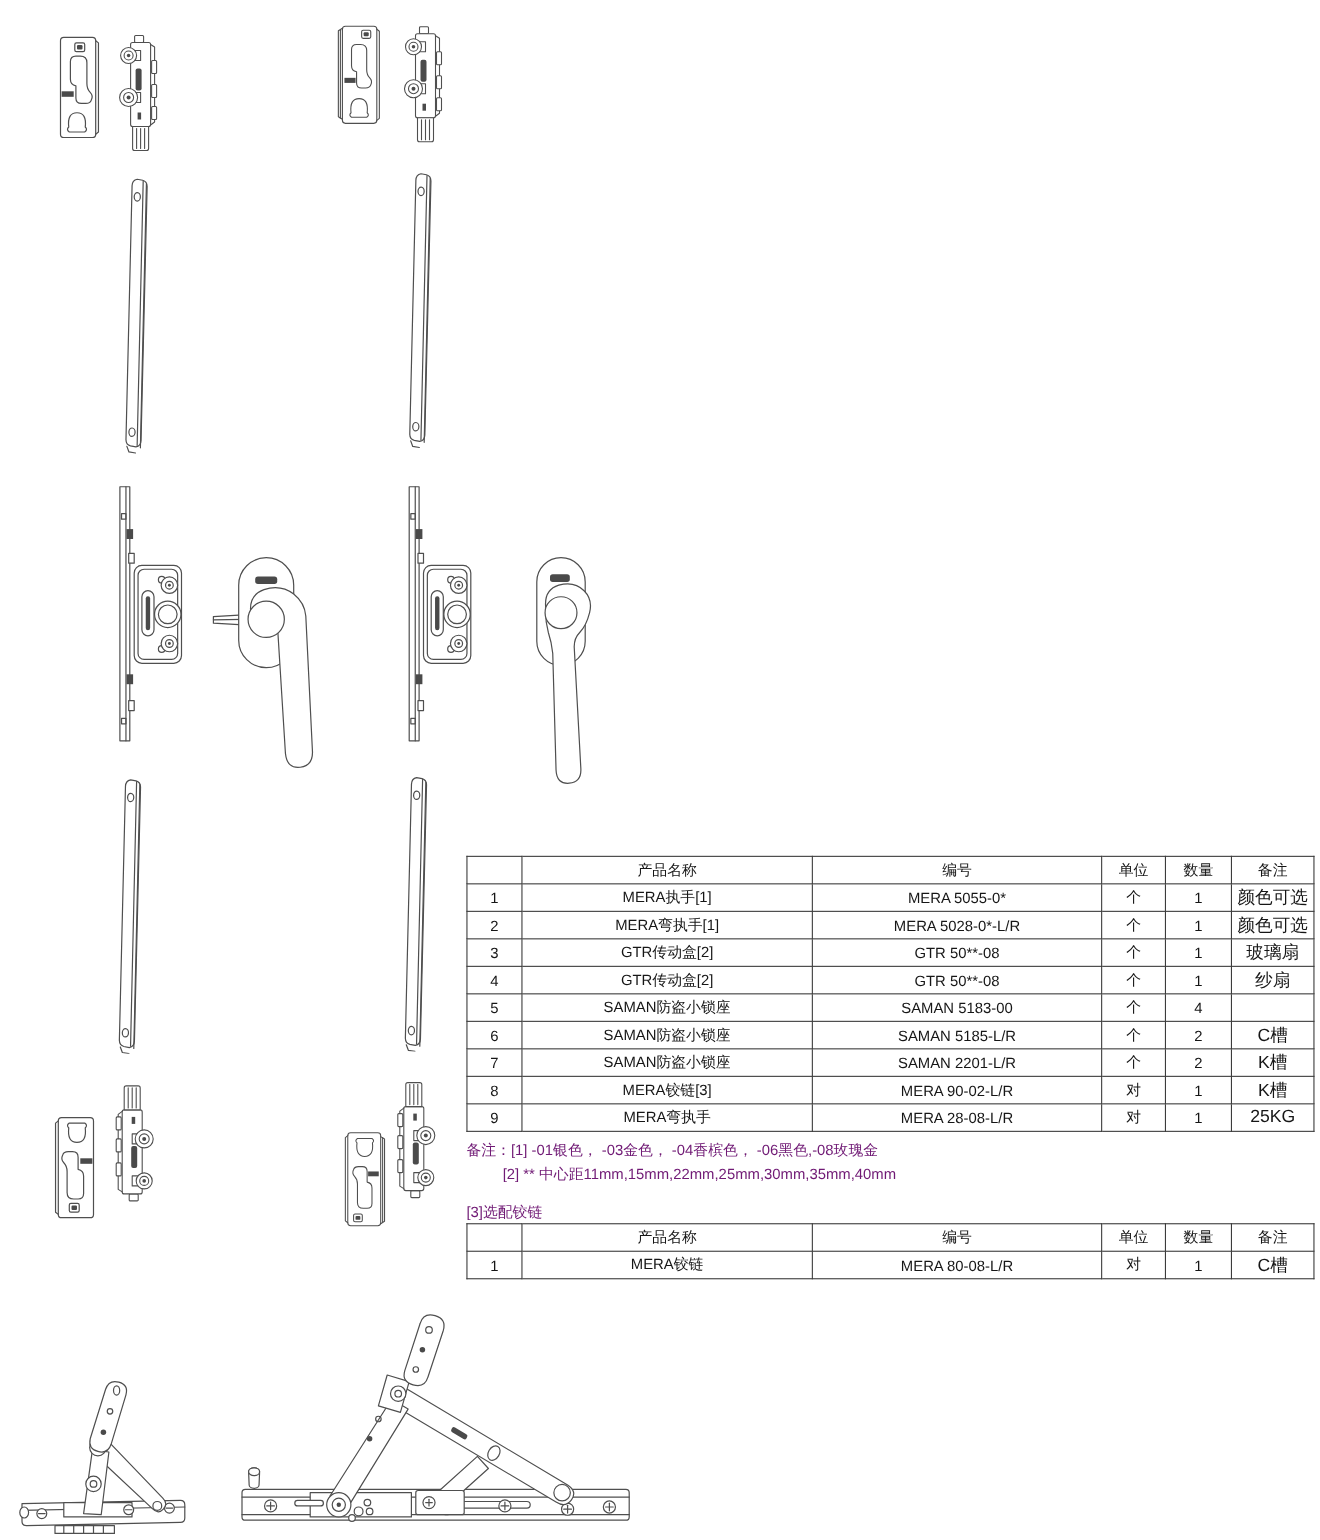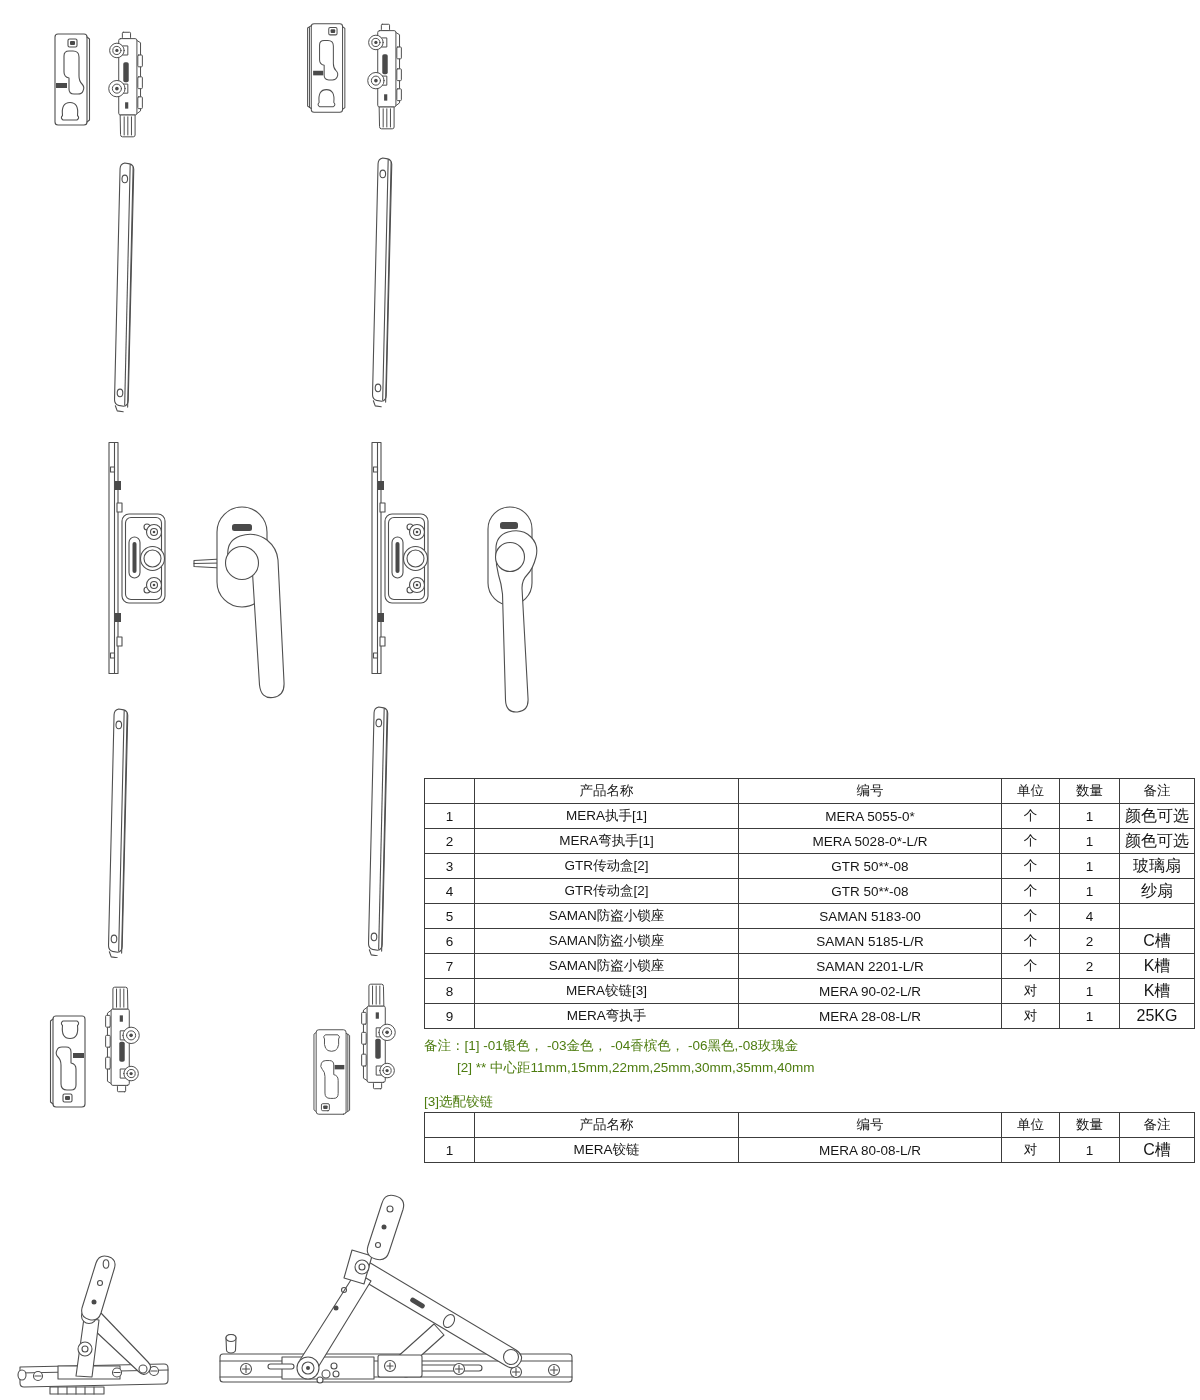--- a/index.html
+++ b/index.html
@@ -17,21 +17,21 @@
     border:1px solid #3c3c3c; text-align:center; vertical-align:middle;
     font-size:13.5px; font-weight:normal; padding:0 2px; white-space:nowrap; overflow:hidden;
     color:#161616;
   }
   tr { height:25px; }
   td.remark, th.remark { font-size:16px; }
 
   #main-table  { left:424px; top:778px;  width:770px; }
   #opt-table   { left:424px; top:1112px; width:770px; }
 
-  .note { position:absolute; font-size:13.5px; color:#4d7c0f; white-space:nowrap; }
+  .note { position:absolute; font-size:13.5px; color:#701a75; white-space:nowrap; }
   #note1 { left:424px; top:1037px; }
   #note2 { left:457px; top:1059px; }
   #note3 { left:424px; top:1093px; }
 </style>
 </head>
 <body>
 
 <svg width="0" height="0" style="position:absolute" aria-hidden="true">
   <defs>
 

